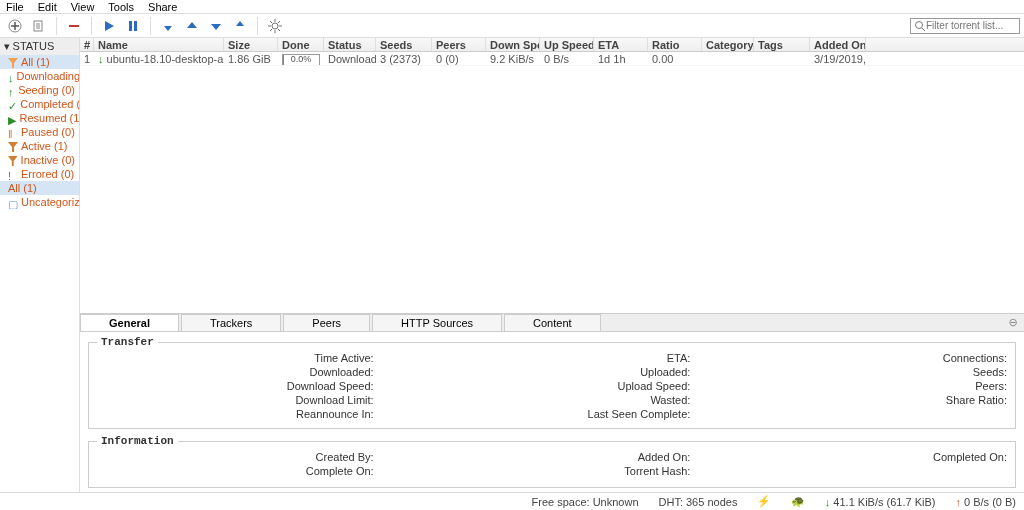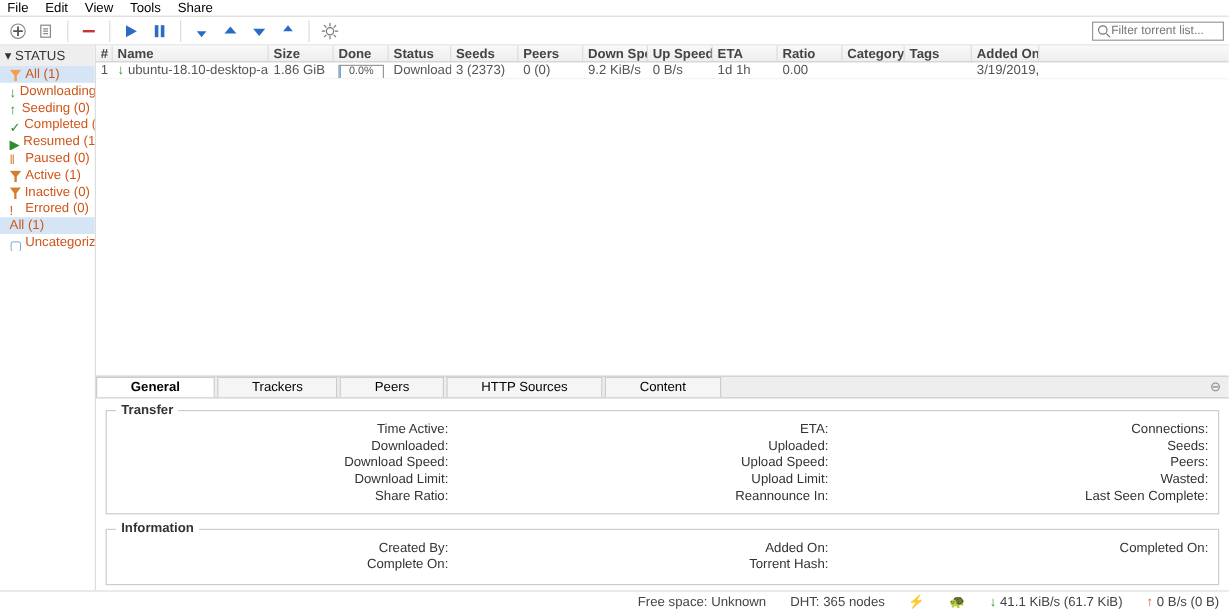--- a/index.html
+++ b/index.html
@@ -27,21 +27,21 @@
 .progress-bar { background: #4a90d9; height: 100%; }
 .progress-txt { position: absolute; top: -1px; left: 0; right: 0; text-align: center; font-size: 9px; }
 .torrentlist { flex: 1; overflow: auto; min-height: 120px; }
 .tabs { display: flex; background: #eee; border-top: 1px solid #ccc; border-bottom: 1px solid #ccc; align-items: center; }
 .tab { padding: 2px 28px; border: 1px solid #ccc; border-bottom: none; background: #f5f5f5; margin-right: 2px; cursor: pointer; }
 .tab.active { background: #fff; font-weight: bold; }
 .tabs .spacer { flex: 1; }
 .close-btn { width: 14px; height: 14px; margin-right: 4px; cursor: pointer; color: #888; text-align: center; }
 .details { padding: 4px 8px; overflow: auto; height: 160px; }
 .fieldset { border: 1px solid #ccc; margin-bottom: 6px; padding: 4px 8px 8px 8px; }
-.legend { font-weight: bold; color: #333; padding: 0 4px; }
+.legend { font-weight: bold; color: #333; padding: 0 4px; font-family: Liberation Mono, monospace; }
 .grid { display: grid; grid-template-columns: 1fr 1fr 1fr; gap: 2px 40px; }
 .row { display: flex; justify-content: flex-end; }
 .lbl { text-align: left; color: #333; }
 .statusbar { display: flex; align-items: center; padding: 2px 8px; border-top: 1px solid #ddd; height: 18px; gap: 20px; font-size: 10px; color: #444; }
 .statusbar .spacer { flex: 1; }
 svg { display: block; }
 .ico { width: 10px; height: 10px; display: inline-block; }
 </style>
 </head>
 <body>
@@ -248,23 +248,20 @@
           <div class="row">
               <span class="lbl">Upload Speed:</span>
             </div>
           <div class="row">
               <span class="lbl">Peers:</span>
             </div>
           <div class="row">
               <span class="lbl">Download Limit:</span>
             </div>
           <div class="row">
-              <span class="lbl">Upload Limit:</span>
-            </div>
-          <div class="row">
               <span class="lbl">Wasted:</span>
             </div>
           <div class="row">
               <span class="lbl">Share Ratio:</span>
             </div>
           <div class="row">
               <span class="lbl">Reannounce In:</span>
             </div>
           <div class="row">
               <span class="lbl">Last Seen Complete:</span>

